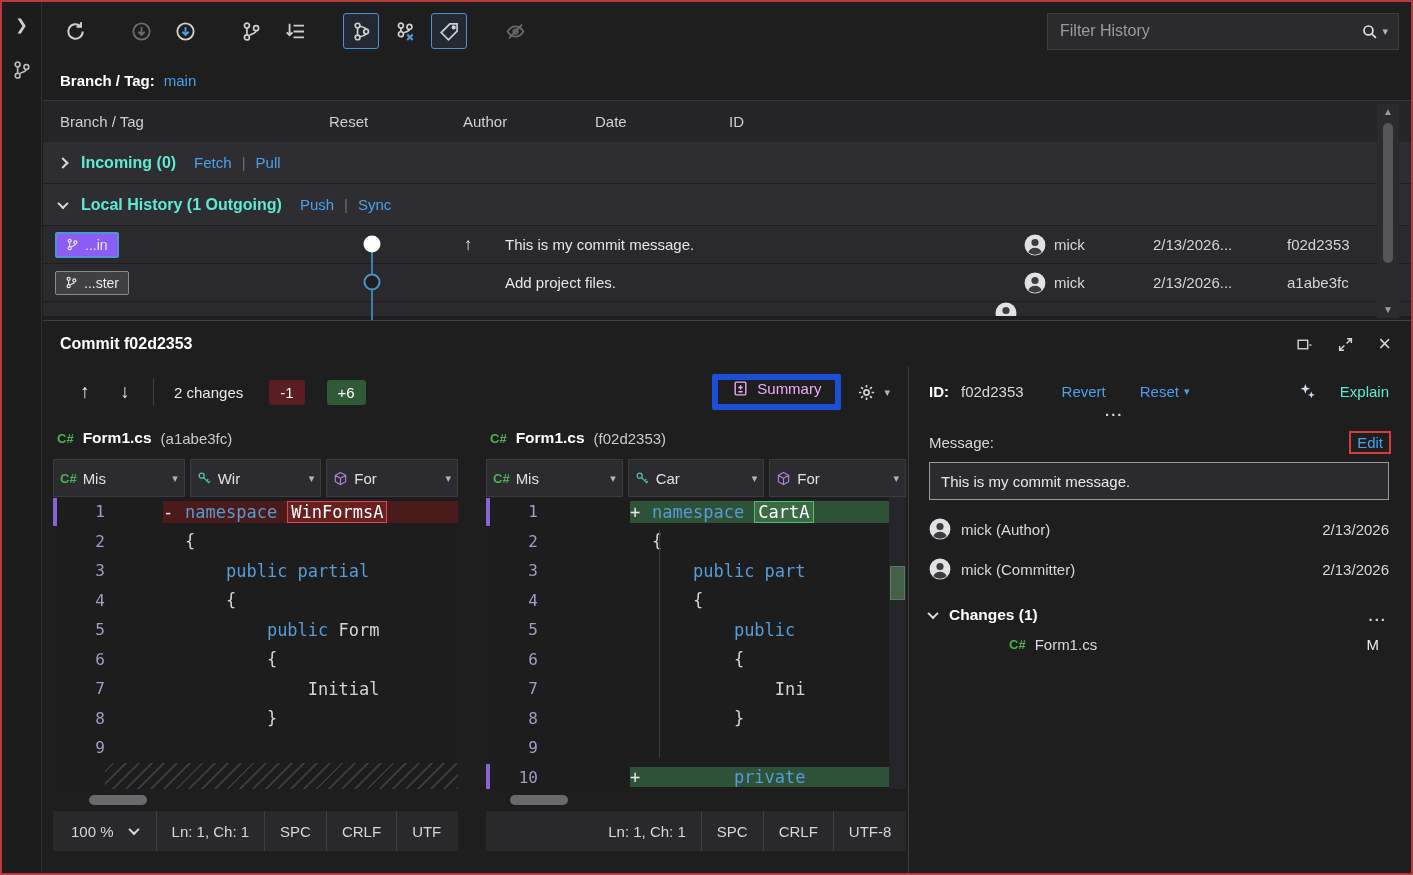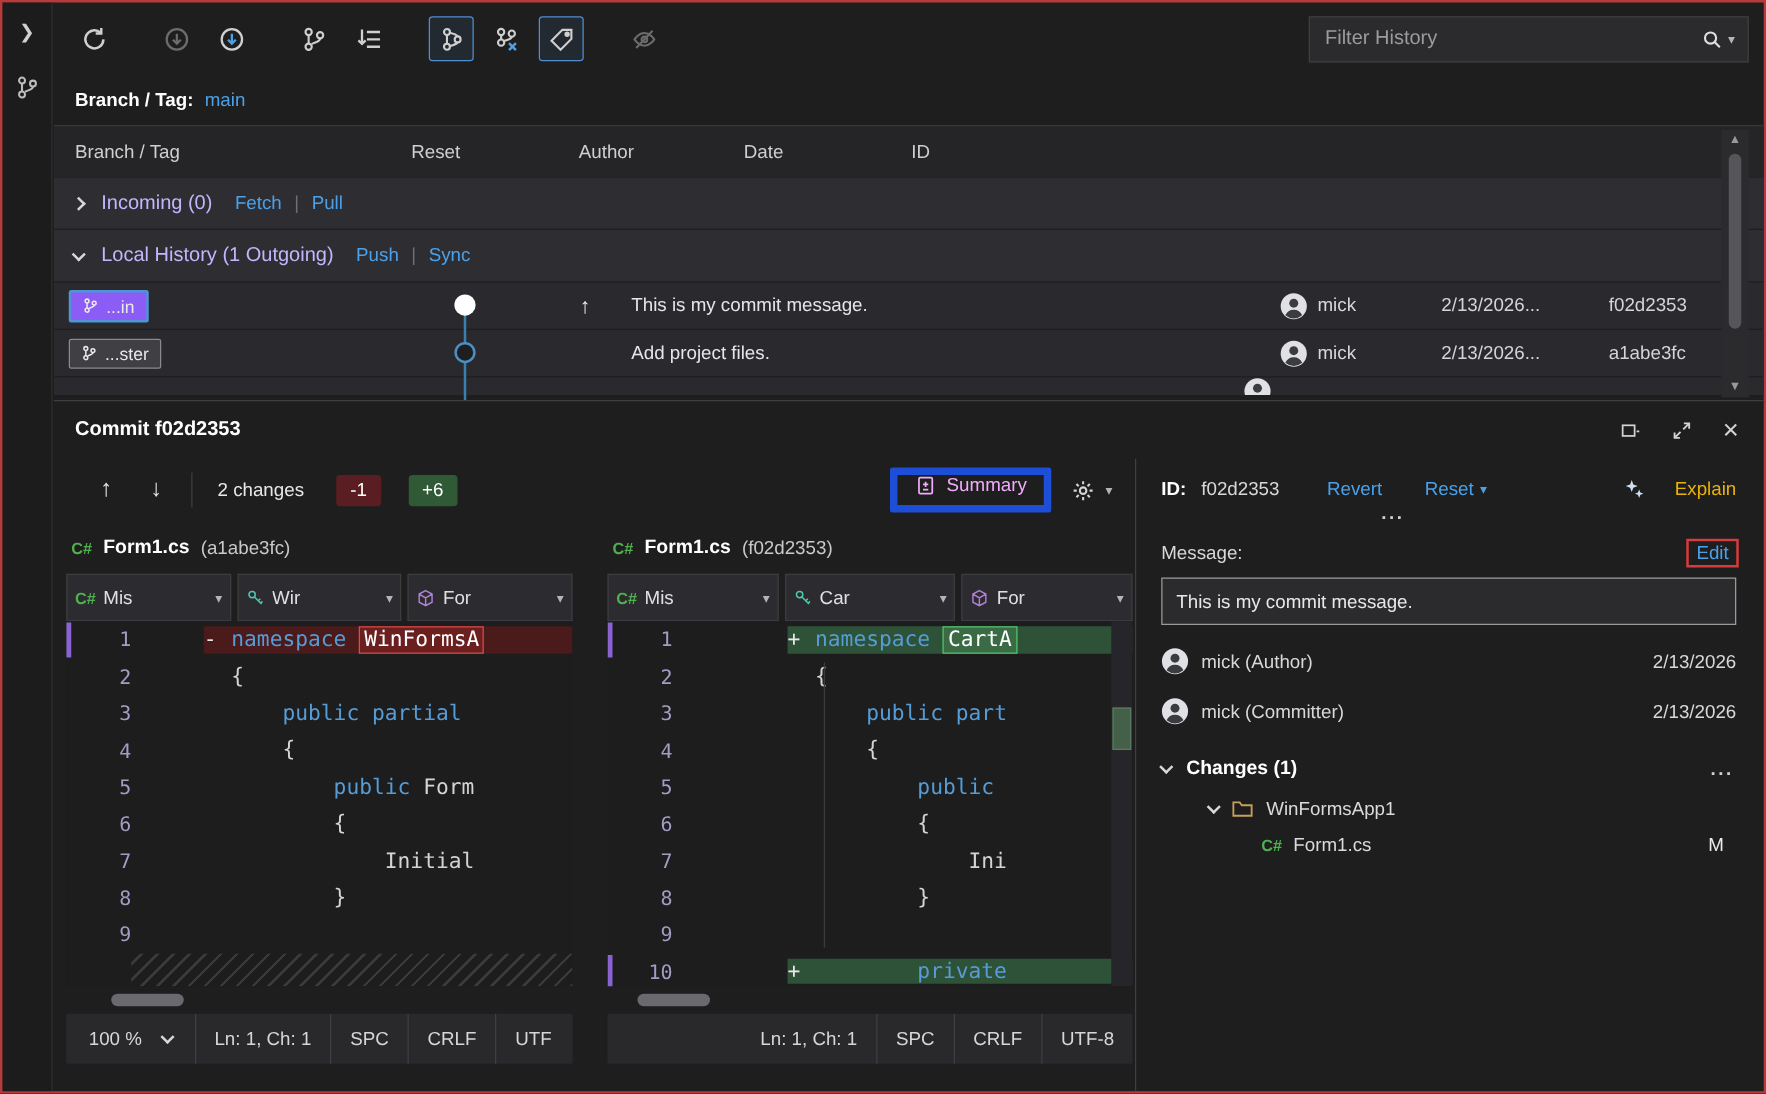--- a/index.html
+++ b/index.html
@@ -45,21 +45,21 @@
   .hist-header { height:42px; background:#252528; border-top:1px solid #38383b; display:flex; align-items:center; color:#cfcfcf; }
   .col-branch { width:280px; padding-left:17px; }
   .col-graph  { width:125px; padding-left:6px; }
   .col-msg    { flex:1; padding-left:57px; }
   .col-author { width:130px; padding-left:15px; }
   .col-date   { width:135px; padding-left:17px; }
   .col-id     { width:140px; padding-left:16px; }
   .hist-body { position:relative; height:178px; overflow:hidden; }
 
   .sect-row { height:41px; background:#2e2e32; margin-bottom:1px; display:flex; align-items:center; padding-left:16px; }
-  .sect-row .title { font-weight:normal; color:#c4b5fd; margin:0 18px 0 14px; font-size:16px;text-align:center; }
+  .sect-row .title { font-weight:bold; color:#5eead4; margin:0 18px 0 14px; font-size:16px;text-align:center; }
   .sect-sep { color:#6f6f6f; margin:0 10px; }
 
   .commit-row { height:37px; background:#2a2a2e; margin-bottom:1px; display:flex; align-items:center; }
   .cell-branch { width:280px; display:flex; align-items:center; padding-left:12px; }
   .cell-graph { width:125px; }
   .cell-msg { flex:1; display:flex; align-items:center; color:#e6e6e6; }
   .msg-arrow { width:40px; text-align:center; font-size:17px; color:#e8e8e8; }
   .msg-text { padding-left:17px; }
   .cell-author { width:130px; display:flex; align-items:center; gap:8px; padding-left:18px; color:#d8d8d8; }
   .cell-date { width:135px; padding-left:17px; color:#d4d4d4; }
@@ -148,21 +148,21 @@
   .seg.pad { border-right:none; width:108px; padding:0; }
   .seg.clip { overflow:hidden; border-right:none; }
 
   
   .details { flex:1; border-left:1px solid #3f3f42; padding:16px 22px 0 20px; display:flex; flex-direction:column; min-width:0; }
   .id-row { display:flex; align-items:center; }
   .id-lbl { font-weight:bold; color:#fff; }
   .id-val { color:#d8d8d8; margin-left:12px; }
   .id-row .link { margin-left:38px; }
   .reset-caret { color:#4ba0e8; font-size:11px; margin-left:5px; }
-  .explain { margin-left:auto; display:flex; align-items:flex-start; gap:24px; color:#eab308; }
+  .explain { margin-left:auto; display:flex; align-items:flex-start; gap:24px; color:#5eead4; }
   .explain svg { width:17px; height:17px; color:#cfe0f2; }
   .more-dots { color:#d0d0d0; font-weight:bold; letter-spacing:2px; margin:2px 0 0 176px; }
   .msg-lbl-row { display:flex; align-items:center; margin-top:14px; color:#d8d8d8; }
   .edit-link { margin-left:auto; color:#4ba0e8; outline:2px solid #d83b3b; padding:1px 6px; }
   .msg-input { margin-top:10px; height:38px; background:#2b2b2e; border:1px solid #9a9a9a; color:#e8e8e8; font-size:15px; padding:0 11px; width:100%; font-family:"Liberation Sans", sans-serif; }
   .person-row { display:flex; align-items:center; gap:10px; margin-top:18px; color:#d8d8d8; }
   .person-row .pdate { margin-left:auto; }
   .changes-row { display:flex; align-items:center; margin-top:26px; gap:12px; }
   .changes-row .ttl { font-weight:bold; color:#fff; font-size:15.5px; }
   .changes-row .more-dots { margin:0 2px 0 auto; }
@@ -679,27 +679,20 @@
             <span>mick (Committer)</span>
             <span class="pdate">2/13/2026</span>
           </div>
 
           <div class="changes-row">
             <span class="chev"></span>
             <span class="ttl">Changes (1)</span>
             <span class="more-dots">...</span>
           </div>
 
-          <div class="folder-row">
-            <span class="chev"></span>
-            <svg viewBox="0 0 16 16" fill="none" stroke="#c8a05a" stroke-width="1.3">
-                <path d="M1.5 3.5h4.5l1.5 2h7v7.5h-13z"></path>
-              </svg>
-            <span>WinFormsApp1</span>
-          </div>
 
           <div class="file-row">
             <span class="cs-glyph">C#</span>
             <span>Form1.cs</span>
             <span class="fstatus">M</span>
           </div>
         </div>
       </div>
     </div>
 

